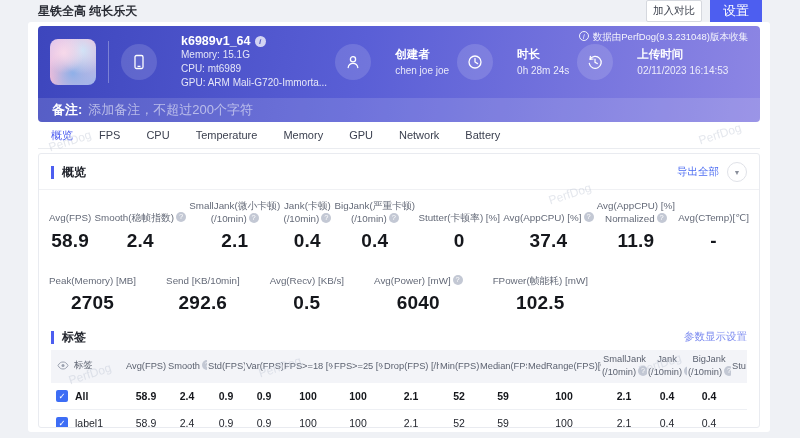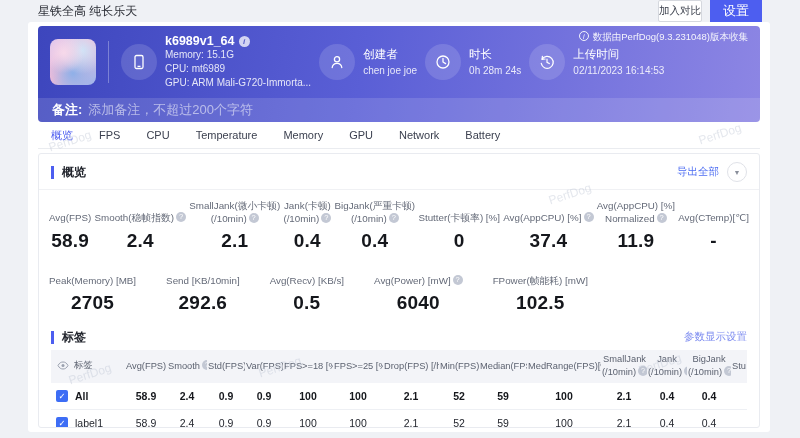--- a/index.html
+++ b/index.html
@@ -7,49 +7,49 @@
     --g1:#3d46bd; --g2:#5a5fd6; --g3:#8d86e4; --check:#3d6df5;
   }
   *{box-sizing:border-box; margin:0; padding:0;}
   html,body{width:800px;height:438px;overflow:hidden;}
   body{
     font-family:"Liberation Sans","DejaVu Sans",sans-serif;
     background:#eff1f5; position:relative; color:#23262e;
   }
   
   .topbar{position:absolute;left:0;top:0;width:100%;height:22px;display:flex;align-items:center;}
-  .topbar-title{margin-left:38px;font-size:12px;font-weight:normal;color:#2a2d35;}
+  .topbar-title{margin-left:38px;font-size:12px;font-weight:bold;color:#2a2d35;}
   .topbar-actions{margin-left:auto;margin-right:38px;display:flex;gap:8px;align-items:center;}
-  .btn-outline{font-size:10.5px;padding:3px 0;background:#fff;border:1px solid #d5d8de;border-radius:2px;color:#3c414d;cursor:pointer;}
+  .btn-outline{font-size:10.5px;padding:3px 6px;background:#fff;border:1px solid #d5d8de;border-radius:2px;color:#3c414d;cursor:pointer;}
   .btn-primary{font-size:13px;padding:3px 12px;background:var(--accent);border:1px solid var(--accent);border-radius:2px;color:#fff;cursor:pointer;}
   
   .main-card{position:absolute;left:28px;right:30px;top:22px;bottom:6px;background:#fff;border-radius:3px;padding:0 10px;}
   
   .hdr-card{position:absolute;left:10px;right:10px;top:4px;height:96px;border-radius:4px;overflow:hidden;
     background:linear-gradient(100deg,var(--g1) 0%,var(--g2) 45%,var(--g3) 100%);color:#fff;}
   .hdr-main{height:72px;display:flex;align-items:center;padding:0 12px;gap:8px;position:relative;}
   .hdr-app{display:flex;align-items:center;gap:9px;min-width:0;}
   .avatar{width:46px;height:46px;border-radius:8px;flex:none;
     background:
       radial-gradient(circle at 30% 30%, #f7d9ea 0%, rgba(247,217,234,0) 45%),
       radial-gradient(circle at 70% 25%, #cfe3f7 0%, rgba(207,227,247,0) 50%),
       radial-gradient(circle at 50% 75%, #8fb0e8 0%, rgba(143,176,232,0) 60%),
       linear-gradient(135deg,#d9c4ee 0%,#f0bcd8 45%,#9fb6ec 100%);}
   .app-name{font-size:12.5px;font-weight:bold;margin-bottom:2px;white-space:nowrap;}
   .app-lines{display:flex;gap:5px;align-items:center;}
   .hdr-small{font-size:10px;color:rgba(255,255,255,.85);line-height:1.4;white-space:nowrap;}
   .android-icon{width:9px;height:9px;border-radius:50%;background:#a6d7f5;flex:none;position:relative;}
   .android-icon::after{content:"";position:absolute;left:2px;top:3px;width:5px;height:3px;border-radius:1px;background:#4b55c8;}
   .hdr-divider{width:1px;height:42px;background:rgba(255,255,255,.3);flex:none;margin:0 4px;}
-  .hdr-item{display:flex;align-items:center;gap:8px;min-width:0;}
+  .hdr-item{display:flex;align-items:center;gap:24px;min-width:0;}
   .circle-ic{width:36px;height:36px;border-radius:50%;background:rgba(255,255,255,.14);flex:none;
     display:flex;align-items:center;justify-content:center;}
   .dev-name{font-size:12.5px;font-weight:bold;display:flex;align-items:center;gap:4px;white-space:nowrap;}
   .gpu-line{max-width:152px;overflow:hidden;text-overflow:ellipsis;}
-  .hdr-label{font-size:11.5px;font-weight:normal;margin-bottom:2px;white-space:nowrap;}
+  .hdr-label{font-size:11.5px;font-weight:bold;margin-bottom:2px;white-space:nowrap;}
   .info-ic{width:11px;height:11px;border-radius:50%;background:rgba(255,255,255,.75);color:#5a60c9;
     font-size:8px;line-height:11px;text-align:center;font-style:italic;font-weight:bold;display:inline-block;}
   .collect-note{position:absolute;top:5px;right:12px;font-size:9.5px;color:rgba(255,255,255,.92);display:flex;gap:4px;align-items:flex-start;}
   .note-info{width:10px;height:10px;border-radius:50%;border:1px solid rgba(255,255,255,.9);font-size:7px;line-height:9px;text-align:center;font-style:italic;flex:none;}
   .remark-row{height:24px;background:rgba(255,255,255,.13);display:flex;align-items:center;padding:0 14px;gap:6px;font-size:13px;}
   .remark-label{font-weight:bold;color:#fff;}
   .remark-ph{color:rgba(255,255,255,.55);}
   
   .tab-bar{position:absolute;left:10px;right:10px;top:100px;height:27px;display:flex;align-items:center;border-bottom:1px solid #eaecf0;}
   .tab{font-size:11px;color:#3c4150;padding:0 13px;cursor:pointer;line-height:26px;}

